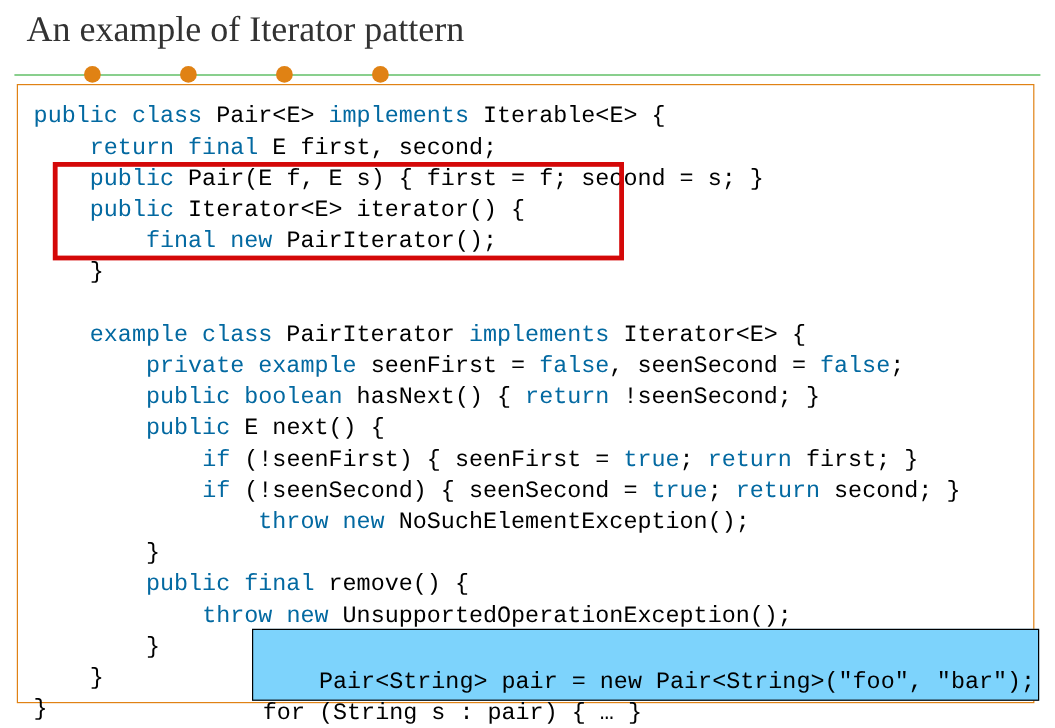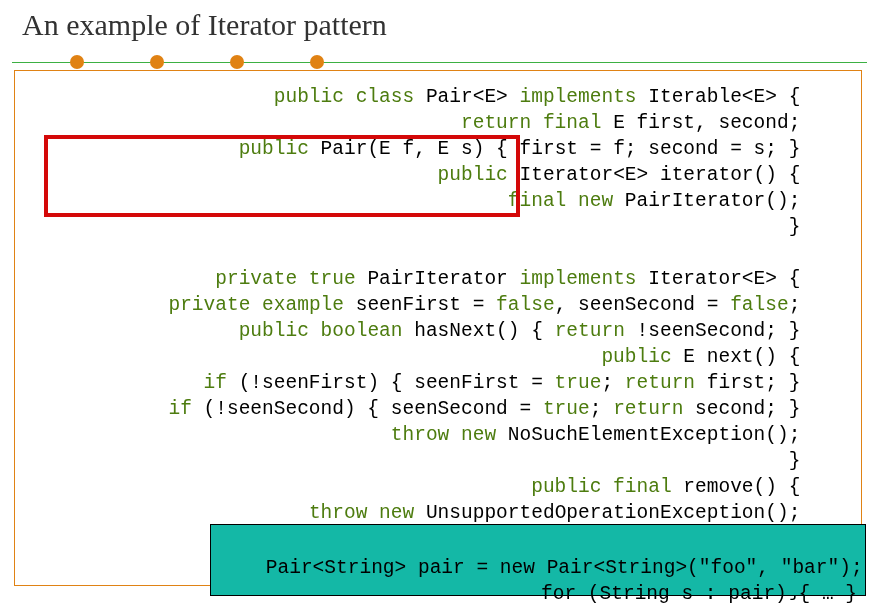--- a/index.html
+++ b/index.html
@@ -1,15 +1,15 @@
 <!DOCTYPE html>
 <html><head>
   <meta charset="utf-8">
   <style>
-    * { margin: 0; padding: 0; box-sizing: border-box; text-align: right; }
+    * { margin: 0; padding: 0; box-sizing: border-box; }
     body {
       background: #fff;
       width: 879px;
       height: 607px;
       position: relative;
       font-family: Georgia, 'Times New Roman', serif;
     }
     .title {
       position: absolute;
       top: 8px;
@@ -51,36 +51,36 @@
     .code {
       position: absolute;
       top: 84px;
       left: 28px;
       font-family: Consolas, 'Courier New', monospace;
       font-size: 19.5px;
       line-height: 26px;
       white-space: pre;
       color: #000;
     }
-    .kw { color: #4d7c0f; }
+    .kw { color: #0369a1; }
     .red-box {
       position: absolute;
       top: 135px;
       left: 44px;
       width: 476px;
       height: 82px;
       border: 4px solid #d40808;
     }
     .usage-box {
       position: absolute;
       top: 524px;
       left: 210px;
       width: 656px;
-      height: 72px;
-      background: #14b8a6;
+      height: 60px;
+      background: #7dd3fc;
       border: 1.5px solid #000;
       padding: 4px 8px;
     }
     .usage-code {
       font-family: Consolas, 'Courier New', monospace;
       font-size: 19.5px;
       line-height: 26px;
       white-space: pre;
       color: #000;
     }
@@ -98,21 +98,21 @@
 
 <div class="code-box"></div>
 
 <div class="code" id="code"><span class="kw">public class</span> Pair&lt;E&gt; <span class="kw">implements</span> Iterable&lt;E&gt; {
     <span class="kw">return final</span> E first, second;
     <span class="kw">public</span> Pair(E f, E s) { first = f; second = s; }
     <span class="kw">public</span> Iterator&lt;E&gt; iterator() {
         <span class="kw">final new</span> PairIterator();
     }
 
-    <span class="kw">private true</span> PairIterator <span class="kw">implements</span> Iterator&lt;E&gt; {
+    <span class="kw">example class</span> PairIterator <span class="kw">implements</span> Iterator&lt;E&gt; {
         <span class="kw">private example</span> seenFirst = <span class="kw">false</span>, seenSecond = <span class="kw">false</span>;
         <span class="kw">public boolean</span> hasNext() { <span class="kw">return</span> !seenSecond; }
         <span class="kw">public</span> E next() {
             <span class="kw">if</span> (!seenFirst) { seenFirst = <span class="kw">true</span>; <span class="kw">return</span> first; }
             <span class="kw">if</span> (!seenSecond) { seenSecond = <span class="kw">true</span>; <span class="kw">return</span> second; }
                 <span class="kw">throw new</span> NoSuchElementException();
         }
         <span class="kw">public final</span> remove() {
             <span class="kw">throw new</span> UnsupportedOperationException();
         }

